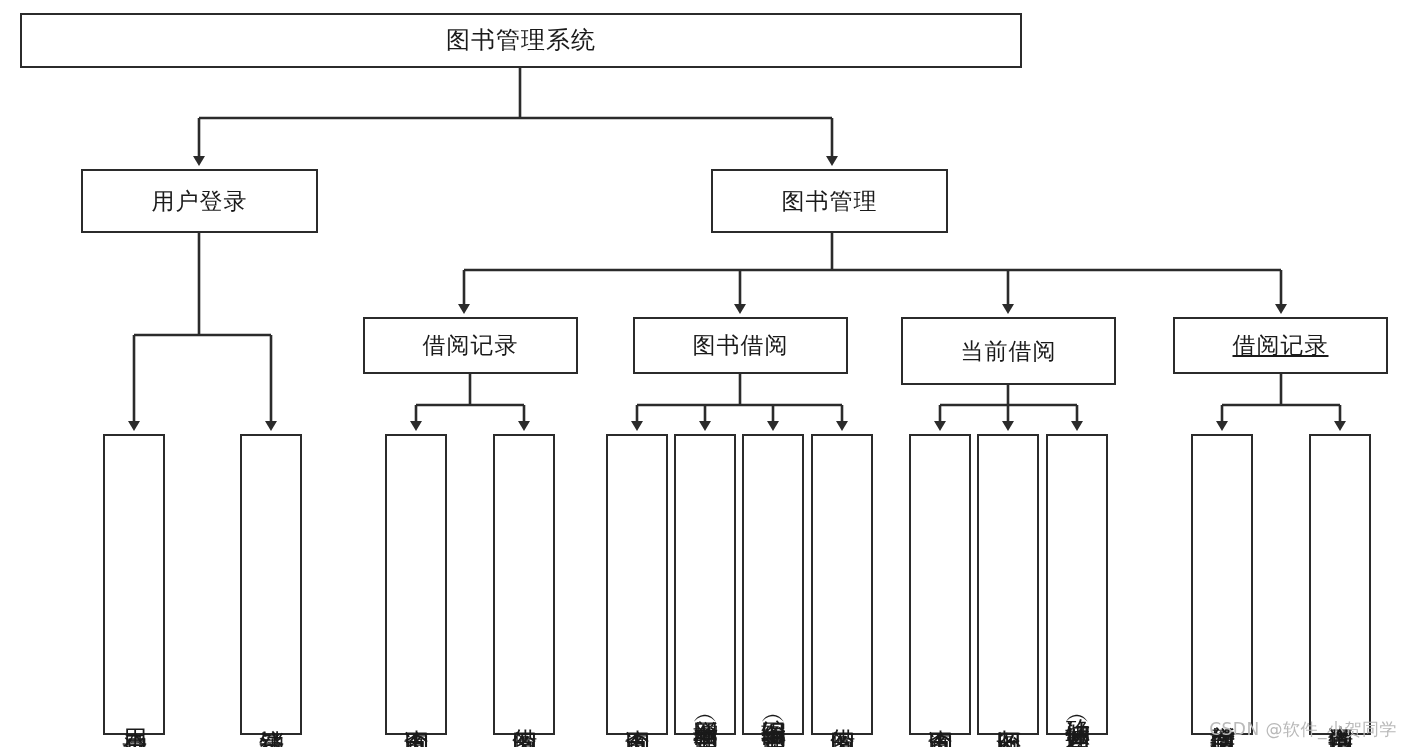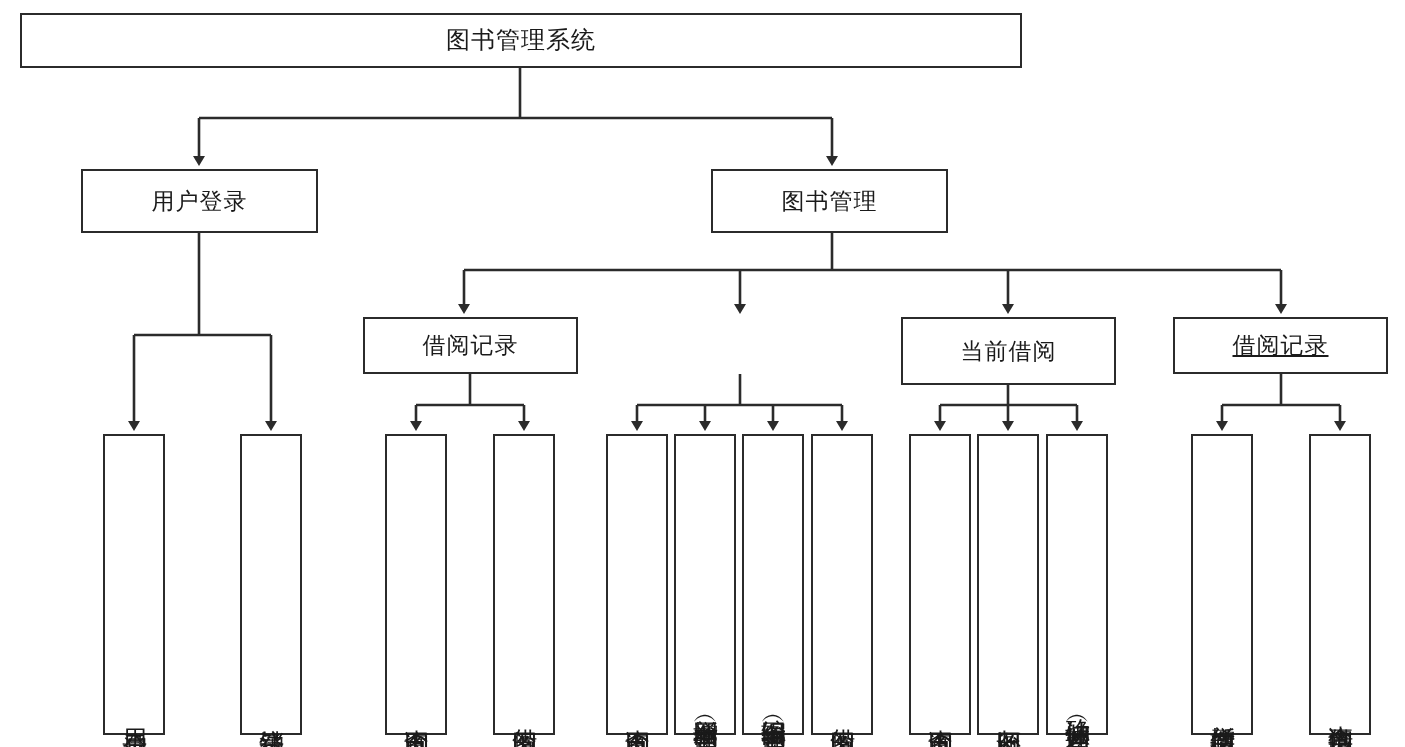--- a/index.html
+++ b/index.html
@@ -134,20 +134,23 @@
   <div class="node horiz" style="left:81px; top:169px; width:237px; height:64px;">
     <span class="label">用户登录</span>
   </div>
   <div class="node horiz" style="left:711px; top:169px; width:237px; height:64px;">
     <span class="label">图书管理</span>
   </div>
 
   <div class="node horiz" style="left:363px; top:317px; width:215px; height:57px;">
     <span class="label">借阅记录</span>
   </div>
+  <div class="node horiz" style="left:633px; top:317px; width:215px; height:57px;">
+    <span class="label">图书借阅</span>
+  </div>
   <div class="node horiz" style="left:901px; top:317px; width:215px; height:68px;">
     <span class="label">当前借阅</span>
   </div>
   <div class="node horiz" style="left:1173px; top:317px; width:215px; height:57px;text-decoration:underline;">
     <span class="label">借阅记录</span>
   </div>
 
   <div class="node vert" style="left:103px; top:434px; width:62px; height:301px;">
     <span class="label">用户登录</span>
   </div>
@@ -185,14 +188,15 @@
     <span class="label">确认归还（管理员）</span>
   </div>
 
   <div class="node vert" style="left:1191px; top:434px; width:62px; height:301px;">
     <span class="label">新增借阅记录</span>
   </div>
   <div class="node vert" style="left:1309px; top:434px; width:62px; height:301px;">
     <span class="label">查询借阅记录</span>
   </div>
 
+  <div class="watermark">CSDN @软件_小贺同学</div>
 
 </div>
 
 </body></html>

